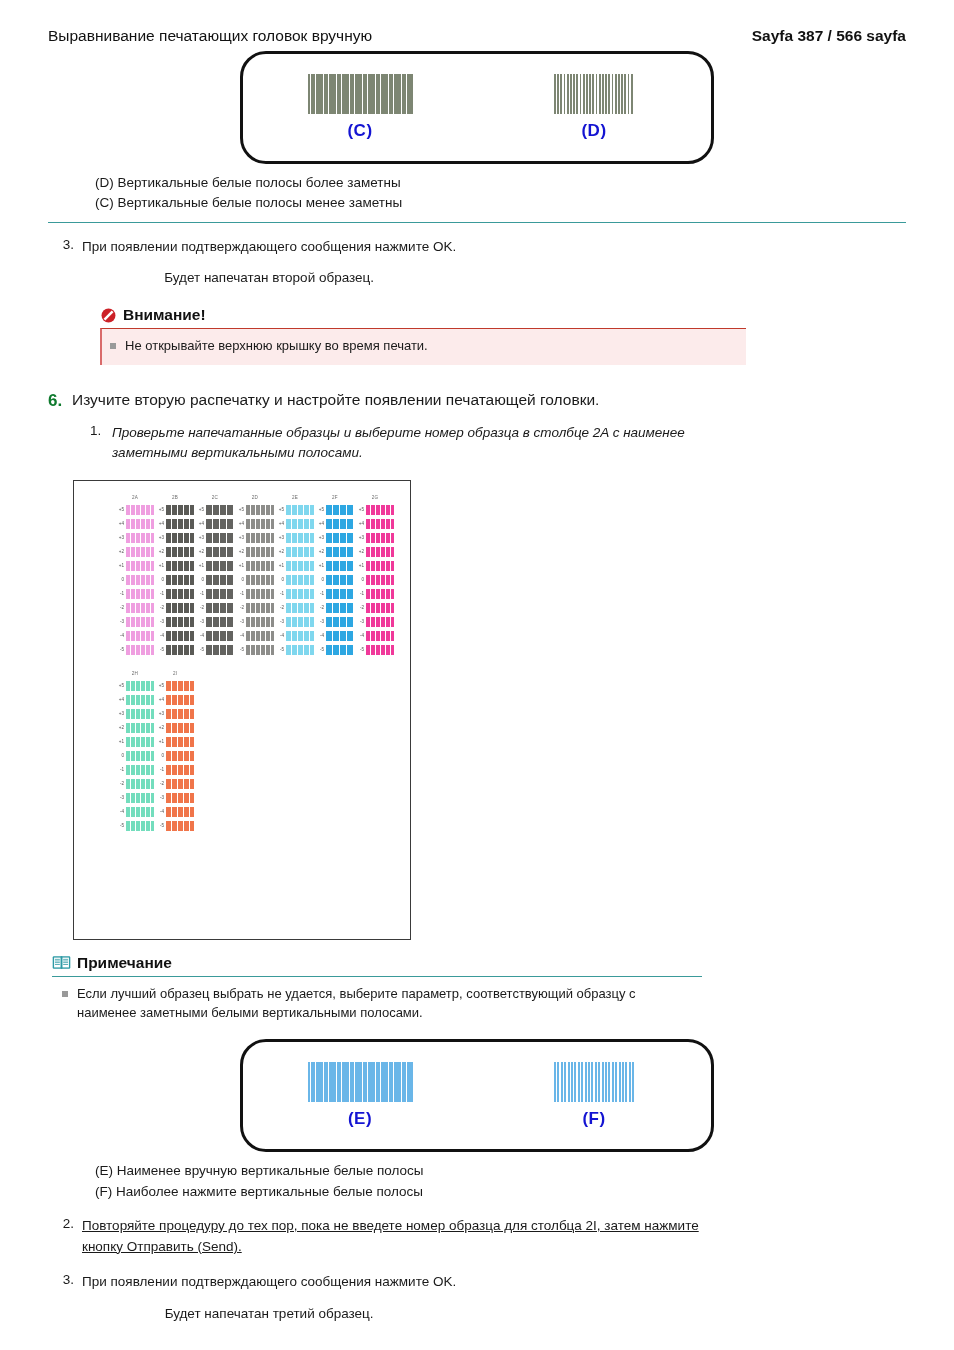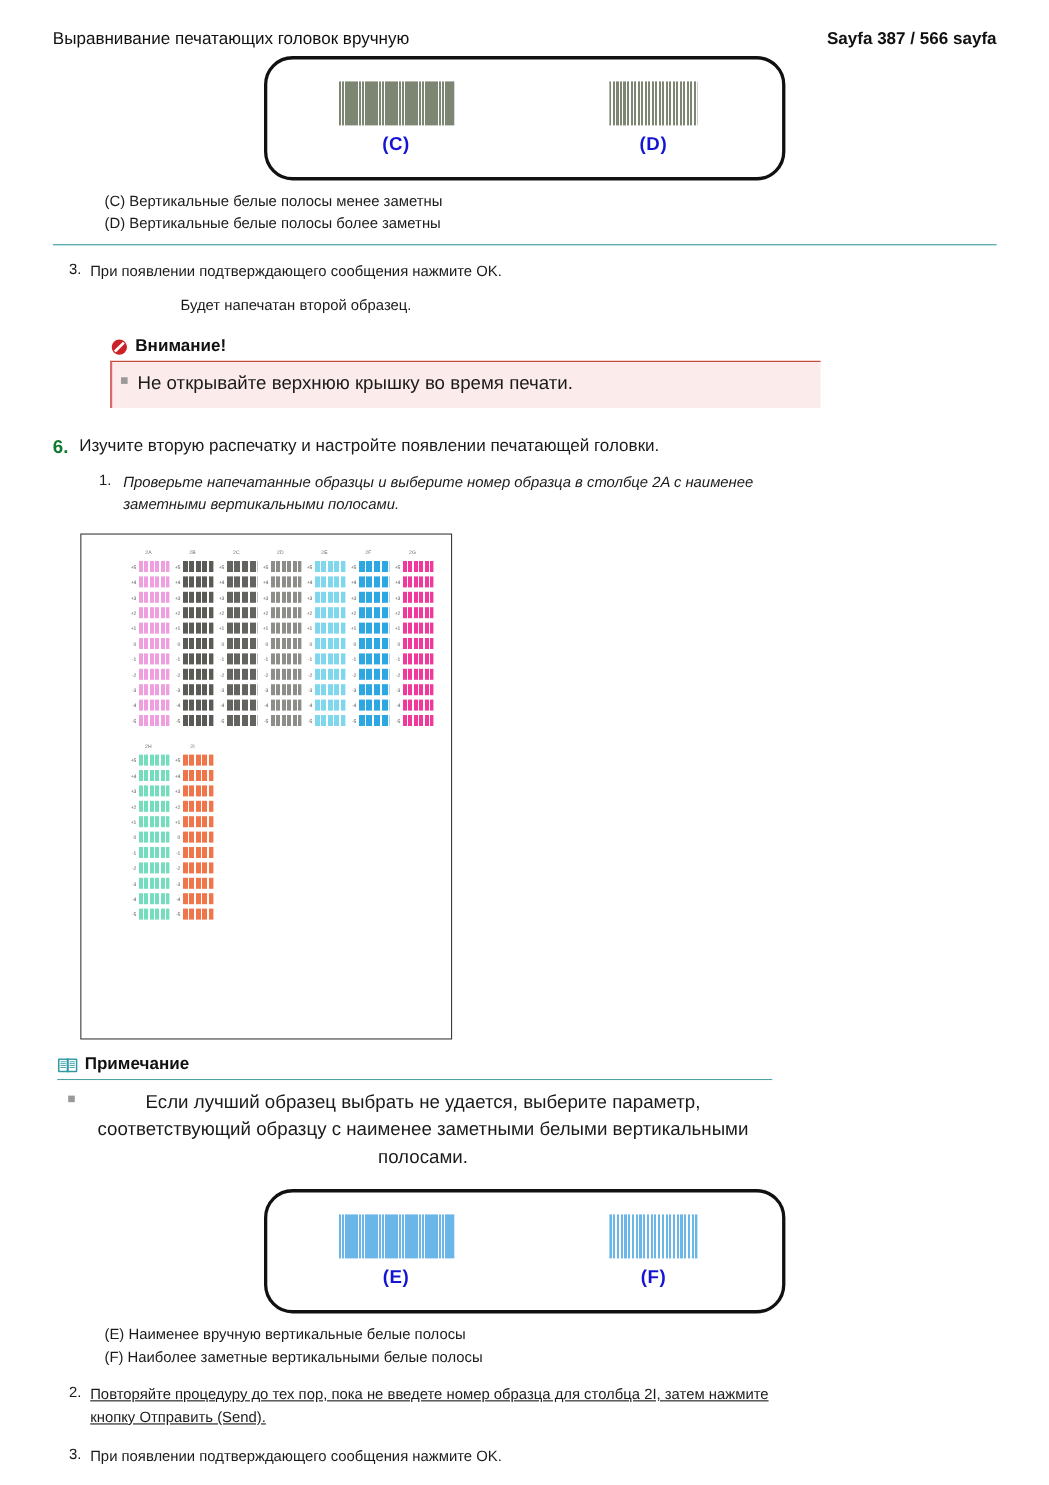--- a/index.html
+++ b/index.html
@@ -129,26 +129,25 @@
   .panel-head {
     display: flex;
     align-items: center;
     gap: 6px;
     font-weight: bold;
     font-size: 15.5px;
     color: #111111;
     margin-bottom: 4px;
   }
   .panel-body {
-    font-size: 17px;
+    font-size: 13px;
     padding: 8px 10px 9px 8px;
     display: flex;
     gap: 9px;
     line-height: 1.45;
-    text-align: center;
   }
   .caution .panel-body {
     background: #fcebeb;
     border-top: 1px solid #c0392b;
     border-left: 2px solid #d96a6a;
     width: 646px;
     box-sizing: border-box;
   }
   .note-rule {
     height: 1px;
@@ -229,22 +228,22 @@
       <div class="sw-label">(C)</div>
     </div>
     <div class="sample-cell">
       <div class="swatch narrow" id="sw-d" style="background: repeating-linear-gradient(90deg, rgb(125, 134, 115) 0px, rgb(125, 134, 115) 1.9px, rgb(255, 255, 255) 1.9px, rgb(255, 255, 255) 3.2px);"></div>
       <div class="sw-label">(D)</div>
     </div>
   </div>
 </div>
 
 <div class="caption-block">
+  <div>(D) Вертикальные белые полосы более заметны</div>
   <div>(C) Вертикальные белые полосы менее заметны</div>
-  <div>(D) Вертикальные белые полосы более заметны</div>
 </div>
 <div class="rule-teal"></div>
 
 <div class="content">
   <div class="step">
     <div class="step-num">3.</div>
     <div class="step-body">
       <div>При появлении подтверждающего сообщения нажмите OK.</div>
       <div class="sub-note" style="margin-left:0;">Будет напечатан второй образец.</div>
     </div>
@@ -746,21 +745,21 @@
     </div>
     <div class="sample-cell">
       <div class="swatch narrow" id="sw-f" style="background: repeating-linear-gradient(90deg, rgb(106, 182, 232) 0px, rgb(106, 182, 232) 2px, rgb(255, 255, 255) 2px, rgb(255, 255, 255) 3.4px);"></div>
       <div class="sw-label">(F)</div>
     </div>
   </div>
 </div>
 
 <div class="caption-block">
   <div>(E) Наименее вручную вертикальные белые полосы</div>
-  <div>(F) Наиболее заметные вертикальными белые полосы</div>
+  <div>(F) Наиболее нажмите вертикальные белые полосы</div>
 </div>
 
 <div class="content" style="margin-top:6px;">
   <div class="step">
     <div class="step-num">2.</div>
     <div class="step-body" style="max-width:625px;text-decoration:underline;">Повторяйте процедуру до тех пор, пока не введете номер образца для столбца 2I, затем нажмите кнопку Отправить (Send).</div>
   </div>
   <div class="step">
     <div class="step-num">3.</div>
     <div class="step-body">

